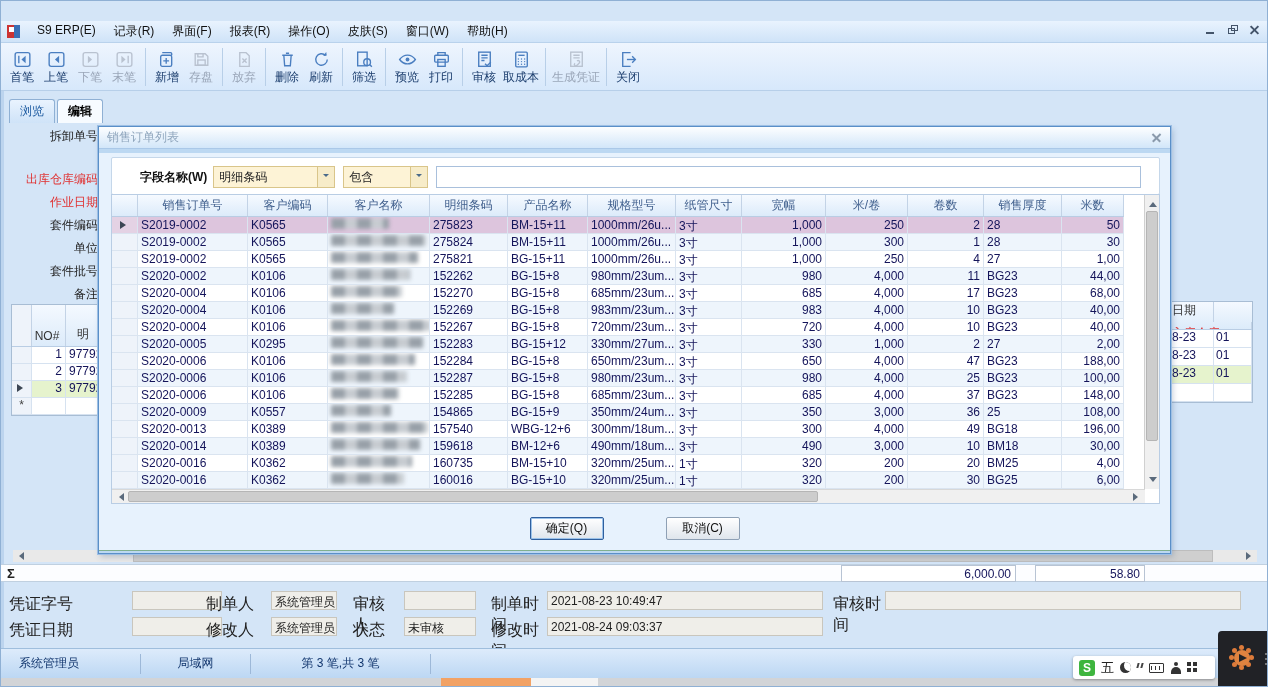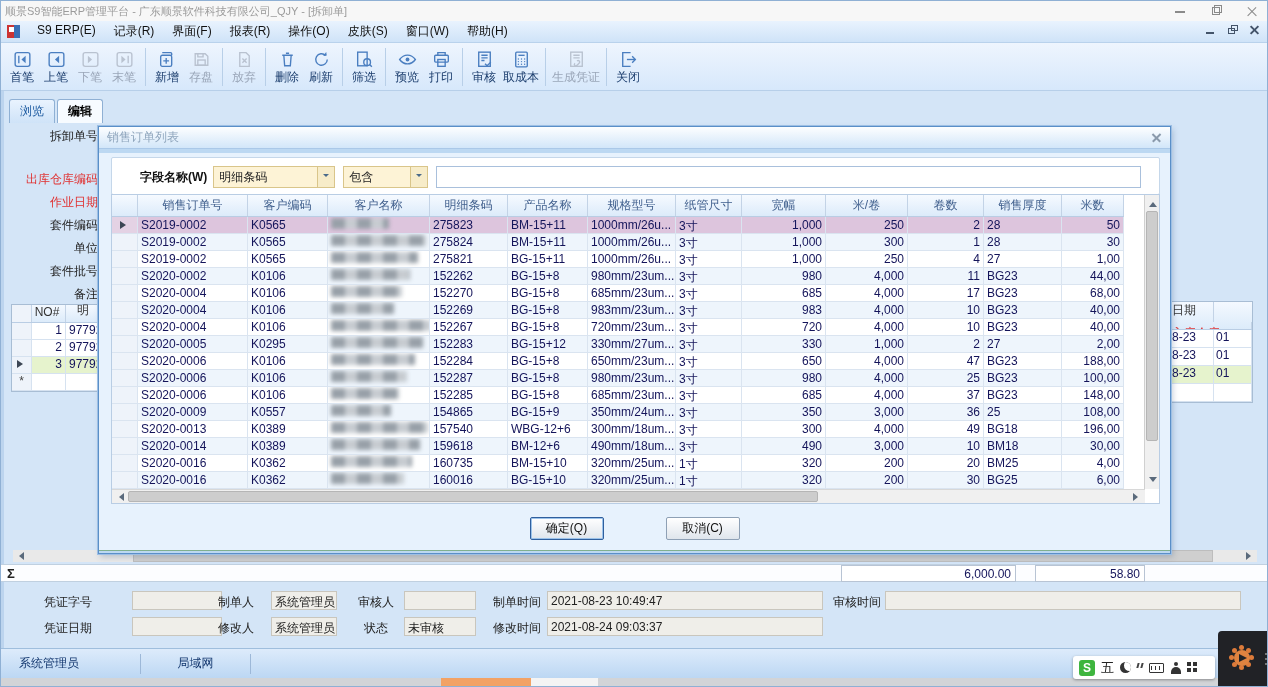--- a/index.html
+++ b/index.html
@@ -46,21 +46,21 @@
   .mainbg{position:absolute;left:0;top:90px;width:100%;height:557px;background:#d4e5f7;border-left:3px solid #bcd4ee;}
   .tabs{position:absolute;left:8px;top:98px;display:flex;}
   .tab{font-size:12px;padding:3px 10px;border:1px solid #8fb0d4;border-bottom:none;border-radius:3px 3px 0 0;background:linear-gradient(#e9f3fe,#cfe3f8);color:#1c5aa0;margin-right:2px;cursor:pointer;}
   .tab.active{background:#f7fbff;color:#000;font-weight:bold;}
   .flabel{position:absolute;width:90px;text-align:right;font-size:12px;color:#222;}
   .flabel.red{color:#e03030;}
   .fsliver{position:absolute;left:100px;width:6px;height:16px;overflow:hidden;font-size:12px;color:#222;background:#fff;}
 
   
   .lgrid{position:absolute;left:10px;top:303px;width:88px;background:#fff;border:1px solid #a8bdd4;font-size:12px;}
-  .lgrid .hrow{display:flex;height:18px;background:linear-gradient(#f4f9ff,#dcebfa);border-bottom:1px solid #b9cde4;color:#333;}
+  .lgrid .hrow{display:flex;height:42px;background:linear-gradient(#f4f9ff,#dcebfa);border-bottom:1px solid #b9cde4;color:#333;}
   .lgrid .hrow div{border-right:1px solid #c3d3e6;display:flex;align-items:flex-end;justify-content:center;padding-bottom:3px;}
   .lgrid .drow{display:flex;height:17px;border-bottom:1px solid #d6e2f0;background:#fff;color:#14145a;}
   .lgrid .drow.green{background:#e6f3cd;}
   .lgrid .drow div{border-right:1px solid #d6e2f0;overflow:hidden;white-space:nowrap;}
   .lg-sel{width:20px;flex:none;background:#eef3fa;color:#444;text-align:center;}
   .lg-no{width:34px;flex:none;text-align:right;padding-right:3px;}
   .lg-code{flex:1;padding-left:3px;}
 
   
   .rgrid{position:absolute;left:1168px;top:300px;width:84px;background:#fff;border:1px solid #a8bdd4;font-size:12px;}
@@ -80,21 +80,21 @@
   .arrD{border:4px solid transparent;border-top:5px solid #5a6a7c;}
 
   .mainhscroll{position:absolute;left:12px;top:549px;width:1244px;height:12px;background:#e9e9e9;display:flex;align-items:center;}
   .mainhscroll .thumb{position:absolute;left:120px;width:1080px;height:12px;background:#cfcfcf;border:1px solid #bdbdbd;}
   .mainhscroll .ab{position:absolute;top:2px;}
   .sumrow{position:absolute;left:0;top:563px;width:100%;height:18px;background:#fcfdff;border-top:1px solid #c0d0e0;border-bottom:1px solid #c0d0e0;font-size:12px;}
   .sigma{position:absolute;left:6px;top:1px;font-weight:bold;font-size:13px;color:#222;}
   .sumcell{position:absolute;top:0;height:17px;border:1px solid #b8c4d4;background:#fff;text-align:right;padding:1px 4px 0 0;color:#14145a;}
 
   
-  .ffl{position:absolute;font-size:12px;color:#222;text-align:center;}
+  .ffl{position:absolute;font-size:16px;color:#222;text-align:left;}
   .ffi{position:absolute;height:19px;background:#efeee9;border:1px solid #c9c6bd;font-size:12px;color:#222;padding:2px 3px 0 3px;overflow:hidden;white-space:nowrap;}
 
   
   .statusbar{position:absolute;left:0;top:647px;width:100%;height:30px;background:linear-gradient(#ddebfb,#bcd7f3);border-top:1px solid #9fbedd;display:flex;align-items:center;font-size:12px;color:#12366e;}
   .sbcell{height:20px;display:flex;align-items:center;justify-content:center;border-right:1px solid #9db8d8;white-space:nowrap;}
 
   
   .tasksliver{position:absolute;left:0;top:677px;width:100%;height:10px;background:#d2d4d7;}
   .tseg-orange{position:absolute;left:440px;top:0;width:90px;height:10px;background:#f2a265;}
   .tseg-white{position:absolute;left:530px;top:0;width:67px;height:10px;background:#f4f4f4;}
@@ -165,36 +165,20 @@
   .dbtn{width:74px;height:23px;font-size:12px;color:#111;background:linear-gradient(#ffffff,#dfe5ec);border:1px solid #8ea0b5;border-radius:2px;display:flex;align-items:center;justify-content:center;cursor:pointer;}
   .dbtn.primary{border:1px solid #2f5f9e;box-shadow:0 0 0 1px #9cc3ea inset;}
 
   .dialog .dbottom{position:absolute;left:0;bottom:0;width:100%;height:3px;background:#bcd8f2;border-top:1px solid #7fb08f;}
 </style>
 </head>
 <body>
 
 <div class="window">
 
-  <div class="titlebar">
-    <span class="ttext">顺景S9智能ERP管理平台 - 广东顺景软件科技有限公司_QJY - [拆卸单]</span>
-    <div class="wcontrols">
-      <div class="wc">
-          <i class="minbar"></i>
-        </div>
-      <div class="wc">
-          <i class="rbox"></i>
-          <i class="rbox2"></i>
-        </div>
-      <div class="wc">
-          <i class="xb1"></i>
-          <i class="xb2"></i>
-        </div>
-    </div>
-  </div>
 
   <div class="menubar">
     <div class="appico"></div>
     <div id="menu-items" style="display:flex;">
         <div class="mitem">S9 ERP(E)</div>
         <div class="mitem">记录(R)</div>
         <div class="mitem">界面(F)</div>
         <div class="mitem">报表(R)</div>
         <div class="mitem">操作(O)</div>
         <div class="mitem">皮肤(S)</div>
@@ -485,20 +469,21 @@
       <div class="ffi" style="left:270px;top:616px;width:66px;">系统管理员</div>
       <div class="ffl" style="left:352px;top:619px;width:46px;">状态</div>
       <div class="ffi" style="left:403px;top:616px;width:72px;">未审核</div>
       <div class="ffl" style="left:490px;top:619px;width:52px;">修改时间</div>
       <div class="ffi" style="left:546px;top:616px;width:276px;">2021-08-24 09:03:37</div>
     </div>
 
   <div class="statusbar" id="statusbar">
       <div class="sbcell" style="width:140px;justify-content:flex-start;padding-left:18px;">系统管理员</div>
       <div class="sbcell" style="width:110px;">局域网</div>
+      <div class="sbcell" style="width:180px;">第 3 笔,共 3 笔</div>
       <div class="sbcell" style="flex:1;border-right:none;"></div>
     </div>
 
   <div class="tasksliver">
     <div class="tseg-orange"></div>
     <div class="tseg-white"></div>
   </div>
 
   <div class="sogou">
     <div class="sg-s">S</div>

